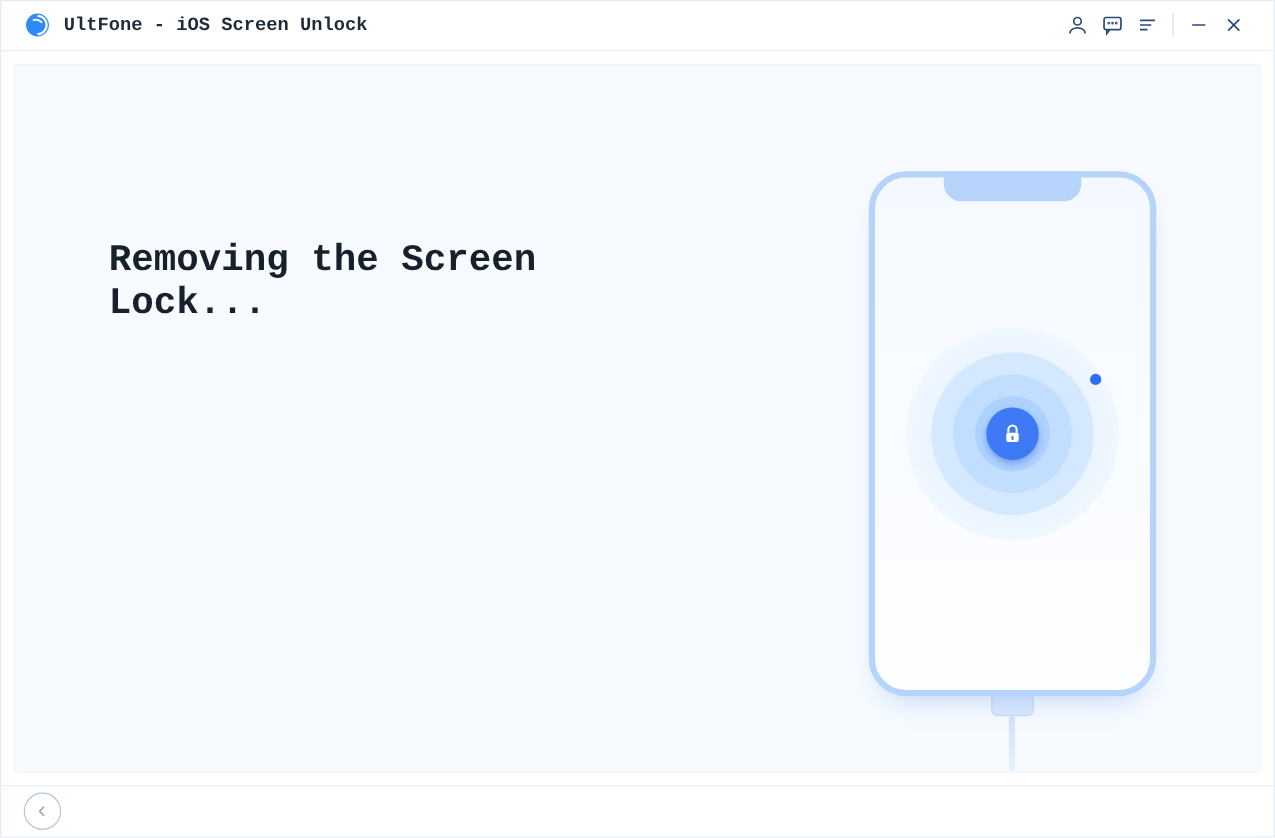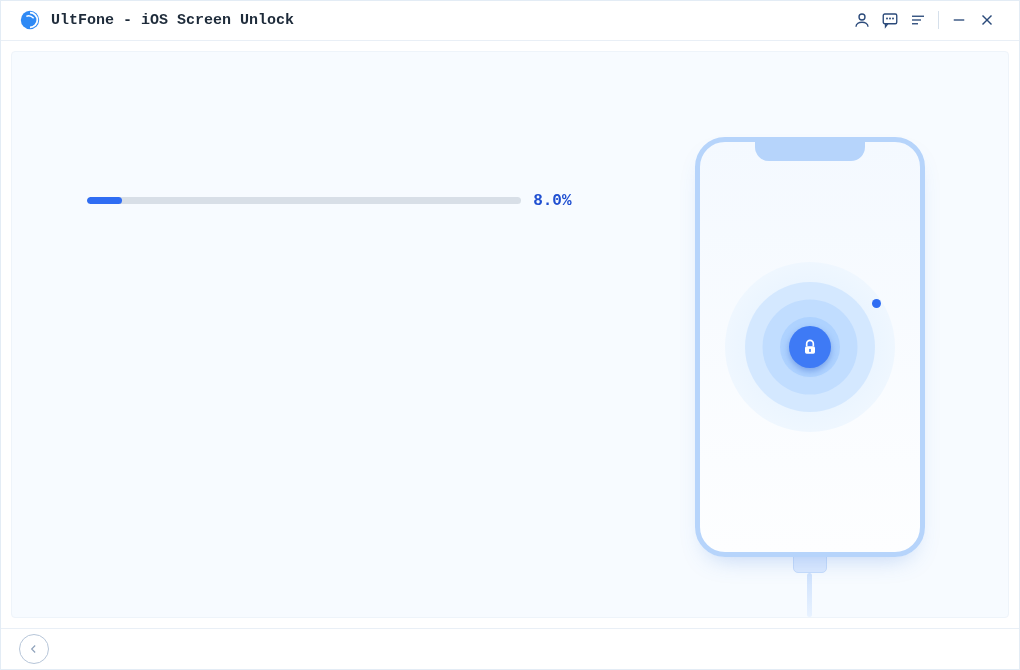--- a/index.html
+++ b/index.html
@@ -255,26 +255,21 @@
     <span class="tb-icon">
       <svg viewBox="0 0 24 24">
           <line x1="6" y1="6" x2="18" y2="18"></line>
           <line x1="18" y1="6" x2="6" y2="18"></line>
         </svg>
     </span>
   </div>
 
   <div class="content">
     <div class="left">
-      <div class="progress-row">
-        <div class="progress-bar">
-          <div class="progress-fill" style="width:8%"></div>
-        </div>
-        <span class="progress-percent">8.0%</span>
-      </div>
+      <h1 class="heading">Removing the Screen Lock...</h1>
     </div>
 
     <div class="right">
       <div class="phone-wrap">
         <div class="phone">
           <div class="notch"></div>
           <div class="radar">
             <div class="ring r1"></div>
             <div class="ring r2"></div>
             <div class="ring r3"></div>

